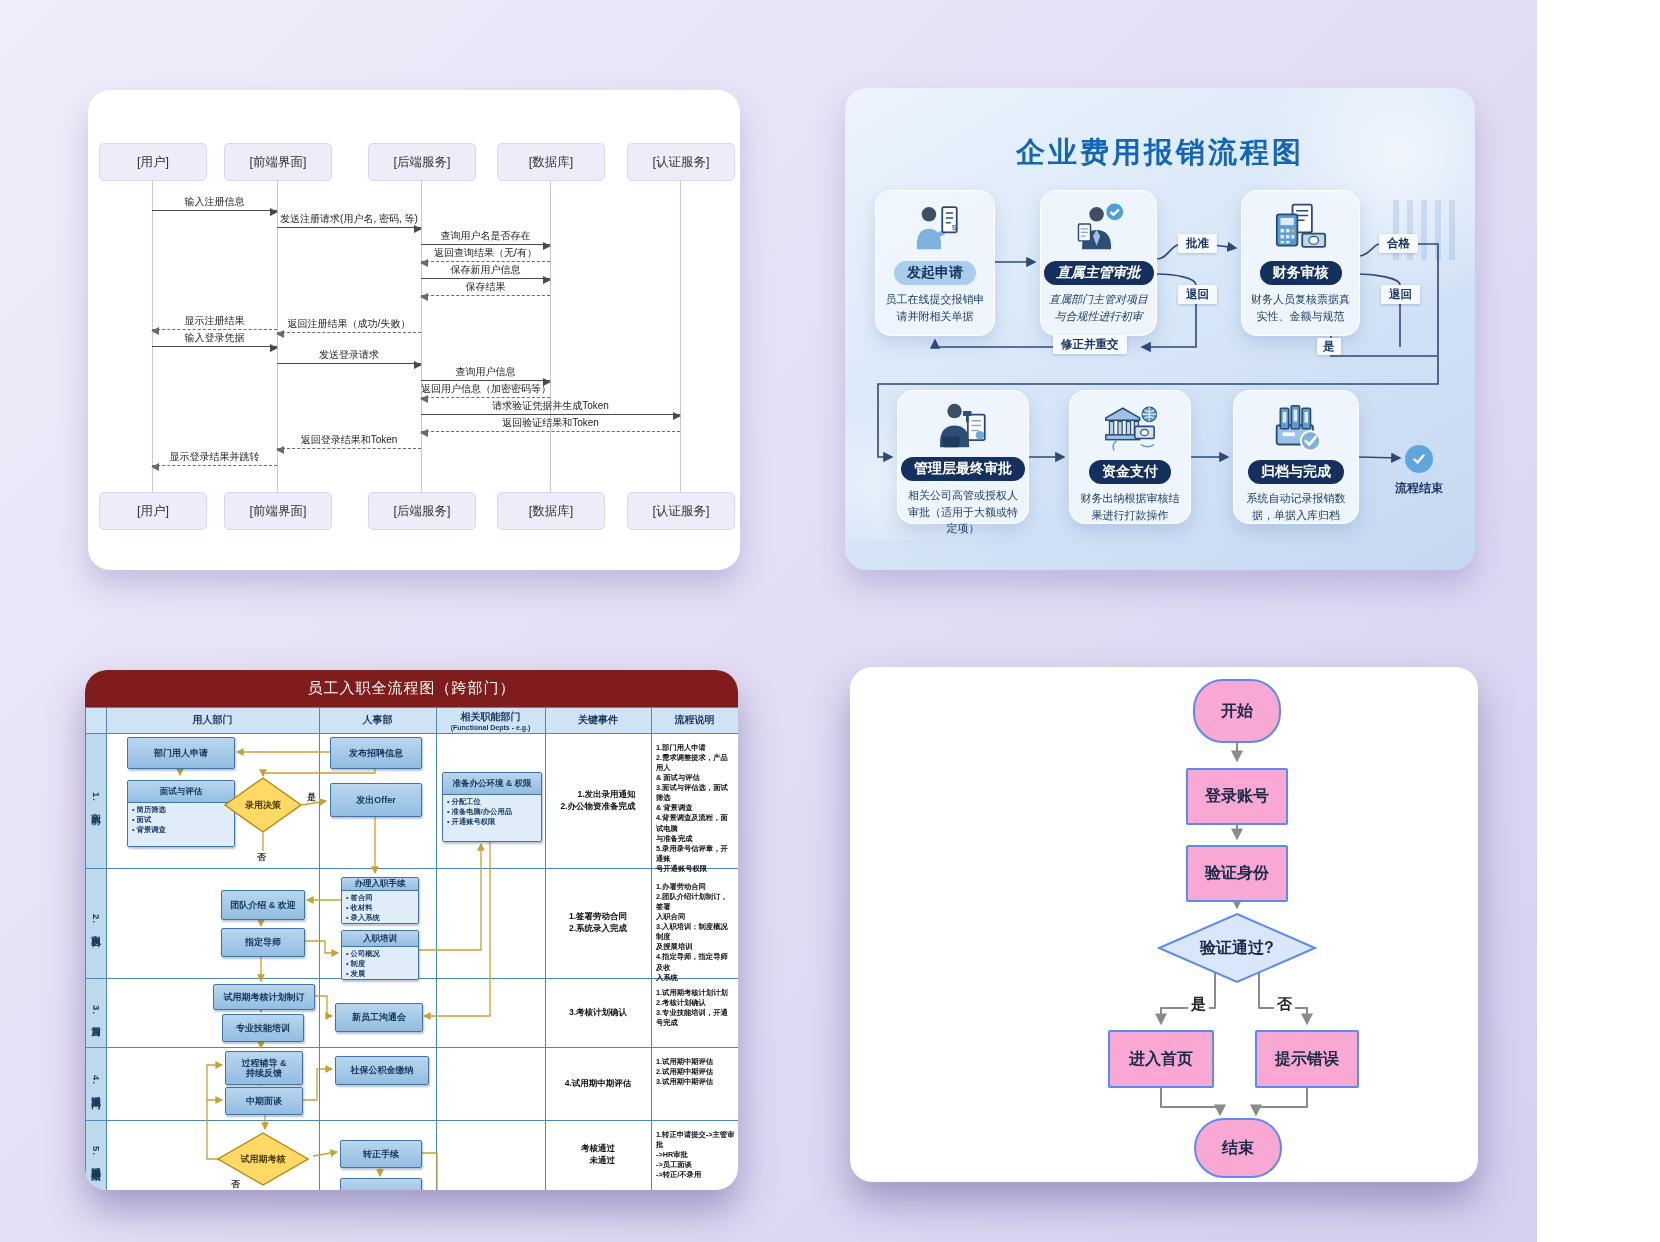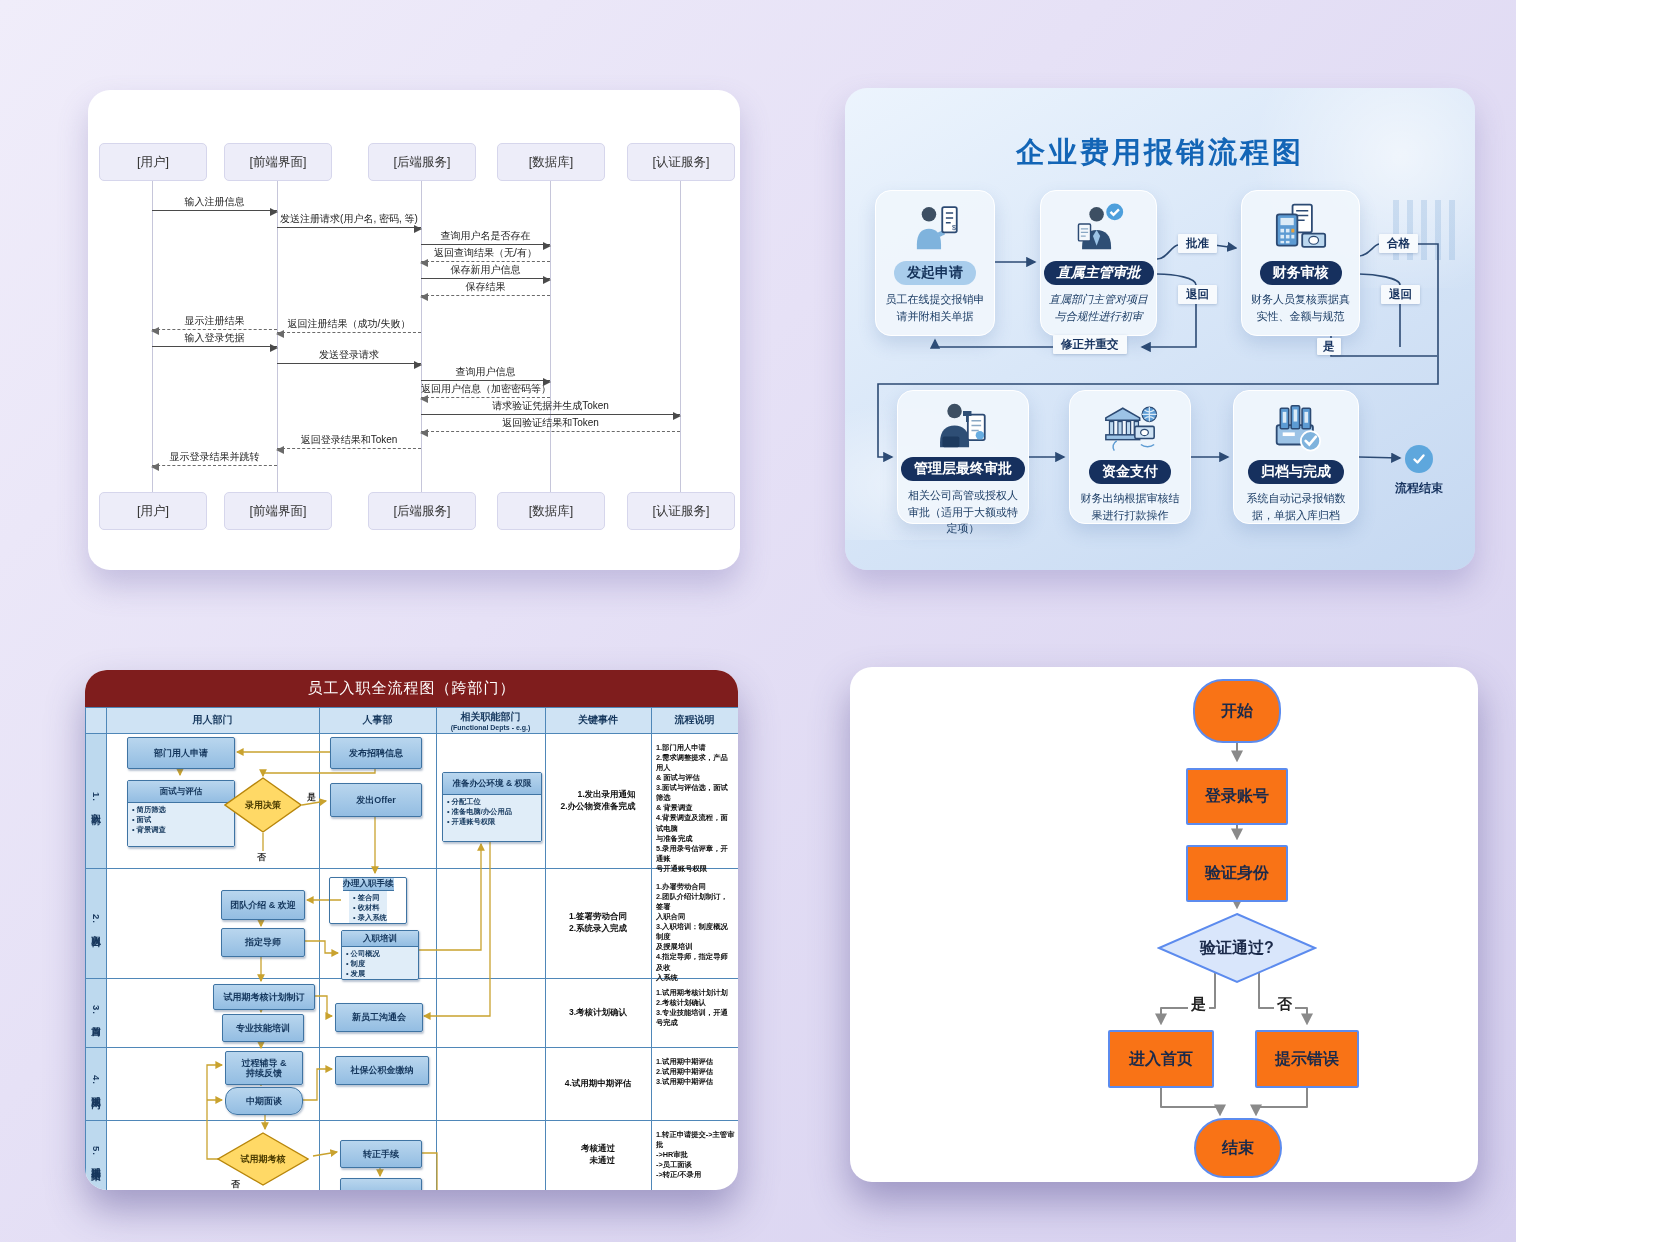--- a/index.html
+++ b/index.html
@@ -1,18 +1,18 @@
 <!DOCTYPE html>
 <html><head>
 <meta charset="utf-8">
 <style>
   html,body{margin:0;padding:0;}
   body{font-family:"Liberation Sans","DejaVu Sans",sans-serif;}
   #canvas{position:relative;width:1516px;height:1242px;overflow:hidden;
-    background:linear-gradient(135deg,#f0edfa 0%,#e6e1f6 40%,#d6d0ef 100%);}
+    background:linear-gradient(135deg,#f0edfa 0%,#e6e1f6 40%,#d6d0ef 100%);padding-left:21px;}
   .panel{position:absolute;border-radius:22px;}
   
   #p1{left:88px;top:90px;width:652px;height:480px;background:#ffffff;
       box-shadow:0 16px 30px rgba(110,100,170,.30);}
   .actor{position:absolute;width:106px;height:36px;background:#ededf9;border:1px solid #d6d6ec;
       border-radius:5px;display:flex;align-items:center;justify-content:center;
       font-size:12.5px;color:#333;}
   .lifeline{position:absolute;top:91px;height:311px;width:1px;background:#c6c6da;}
   .msg{position:absolute;height:16px;}
   .msg-label{position:absolute;left:0;right:0;bottom:2px;text-align:center;font-size:10px;
@@ -75,21 +75,21 @@
   .lbox .lbox-body{background:#e0edf8;flex:1;padding:2px 0 0 4px;}
   .lbox .bullet{font-size:7.3px;font-weight:600;color:#1c3f63;line-height:1.35;text-align:left;}
   .diamond{position:absolute;}
   .diamond svg{position:absolute;left:0;top:0;}
   .diamond .dlabel{position:absolute;left:0;top:0;width:100%;height:100%;display:flex;
       align-items:center;justify-content:center;font-size:9px;font-weight:700;color:#4a3b00;}
   .gold-edge-label{position:absolute;font-size:9px;font-weight:700;color:#333;}
   
   #p4{left:850px;top:667px;width:628px;height:515px;background:#ffffff;
       box-shadow:0 20px 38px rgba(80,70,140,.45);}
-  .fnode{position:absolute;background:#f97316;border:2px solid #5c8bee;display:flex;
+  .fnode{position:absolute;background:#f9a8d4;border:2px solid #5c8bee;display:flex;
       align-items:center;justify-content:center;font-size:16px;font-weight:700;color:#1b2a4a;
       box-sizing:border-box;}
   .fnode.stadium{border-radius:30px;}
   .fnode.rect{border-radius:2px;}
   .fdiamond{position:absolute;}
   .fdiamond .dlabel{position:absolute;left:0;top:0;width:100%;height:100%;display:flex;
       align-items:center;justify-content:center;font-size:16px;font-weight:700;color:#1b2a4a;}
   .flow-edge-label{position:absolute;background:#ffffff;padding:0 3px;font-size:15px;
       font-weight:700;color:#222;}
   svg.overlay{position:absolute;left:0;top:0;pointer-events:none;}
@@ -487,42 +487,42 @@
         <div class="lbox" style="left: 357px; top: 102px; width: 98px; height: 68px;">
           <div class="lbox-head" style="height: 21px;">准备办公环境 &amp; 权限</div>
           <div class="lbox-body">
             <div class="bullet"><span>• </span><span>分配工位</span></div>
             <div class="bullet"><span>• </span><span>准备电脑/办公用品</span></div>
             <div class="bullet"><span>• </span><span>开通账号权限</span></div>
           </div>
         </div>
         <div class="pbox" style="left: 136px; top: 220px; width: 82px; height: 28px;">团队介绍 &amp; 欢迎</div>
         <div class="pbox" style="left: 136px; top: 258px; width: 82px; height: 27px;">指定导师</div>
-        <div class="lbox" style="left: 244px; top: 207px; width: 76px; height: 45px; align-items: center;">
+        <div class="lbox" style="left: 256px; top: 207px; width: 76px; height: 45px;">
           <div class="lbox-head" style="height: 17px;">办理入职手续</div>
           <div class="lbox-body">
             <div class="bullet"><span>• </span><span>签合同</span></div>
             <div class="bullet"><span>• </span><span>收材料</span></div>
             <div class="bullet"><span>• </span><span>录入系统</span></div>
           </div>
         </div>
         <div class="lbox" style="left: 256px; top: 260px; width: 76px; height: 48px;">
           <div class="lbox-head" style="height: 15px;">入职培训</div>
           <div class="lbox-body">
             <div class="bullet"><span>• </span><span>公司概况</span></div>
             <div class="bullet"><span>• </span><span>制度</span></div>
             <div class="bullet"><span>• </span><span>发展</span></div>
           </div>
         </div>
         <div class="pbox" style="left: 128px; top: 314px; width: 100px; height: 24px;">试用期考核计划制订</div>
         <div class="pbox" style="left: 137px; top: 344px; width: 80px; height: 26px;">专业技能培训</div>
         <div class="pbox" style="left: 250px; top: 333px; width: 86px; height: 27px;">新员工沟通会</div>
         <div class="pbox" style="left: 140px; top: 381px; width: 76px; height: 32px;">过程辅导 &amp;
 持续反馈</div>
-        <div class="pbox" style="left: 140px; top: 417px; width: 76px; height: 26px; border-radius: 12px;">中期面谈</div>
+        <div class="pbox" style="left: 140px; top: 417px; width: 76px; height: 26px;">中期面谈</div>
         <div class="pbox" style="left: 250px; top: 386px; width: 92px; height: 27px;">社保公积金缴纳</div>
         <div class="diamond" style="left: 132px; top: 462px; width: 92px; height: 54px;">
           <svg width="92" height="54">
             <polygon points="46,1 91,27 46,53 1,27" fill="#ffd966" stroke="#b8860b" stroke-width="1.4"></polygon>
           </svg>
           <div class="dlabel">试用期考核</div>
         </div>
         <div class="pbox" style="left: 255px; top: 470px; width: 80px; height: 26px;">转正手续</div>
         <div class="pbox" style="left: 255px; top: 508px; width: 80px; height: 18px;"></div>
       </div>

